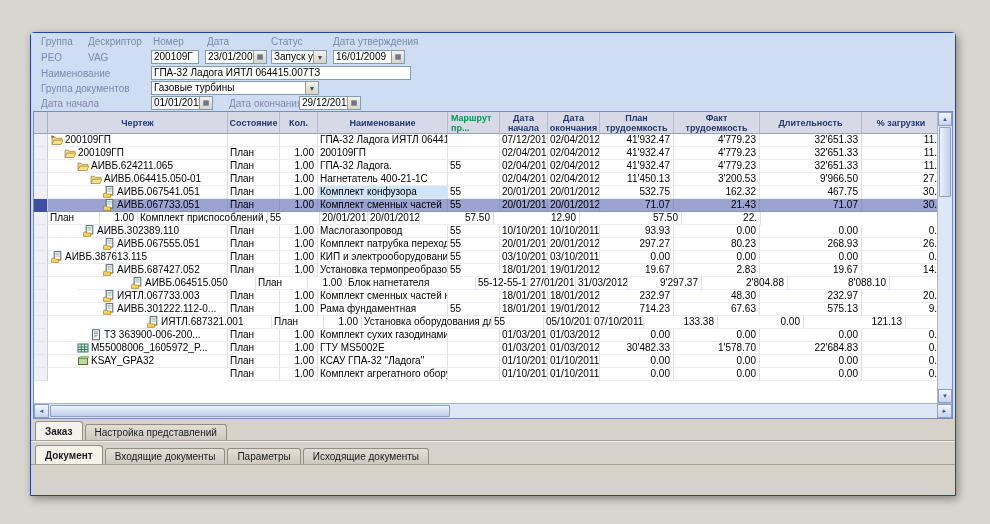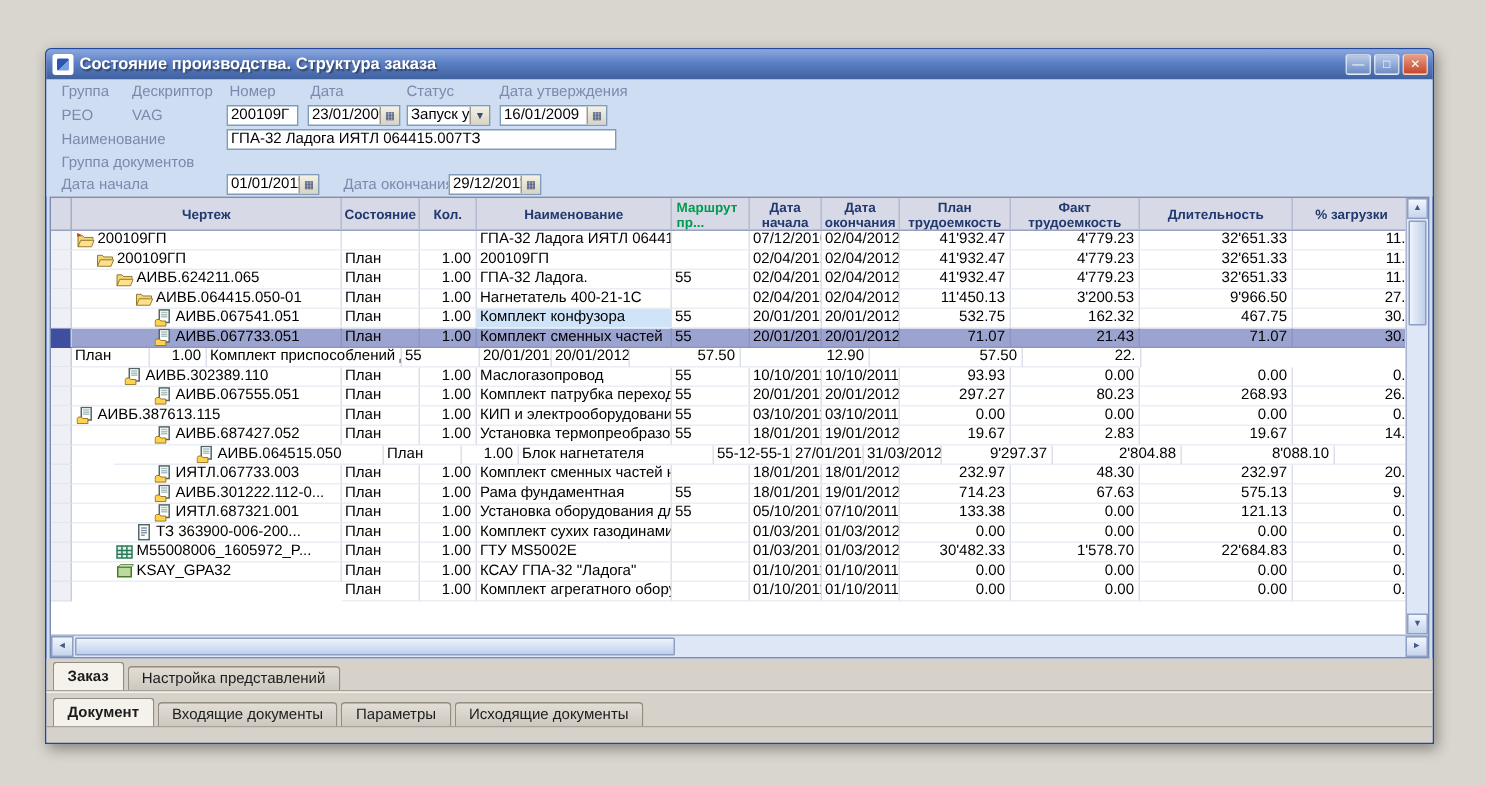--- a/index.html
+++ b/index.html
@@ -77,29 +77,20 @@
     border:1px solid #948e81;border-bottom:none;border-radius:3px 3px 0 0}
   .tab.active{height:19px;background:#f4f2ea;font-weight:bold}
   .strip-divider{flex:none;height:4px;background:#d6d2ca;border-top:1px solid #f2f0ea}
   .bottom-fill{flex:1;background:#d6d2ca;border-radius:0}
 </style>
 </head>
 <body>
 
 <div class="window">
 
-  <div class="titlebar">
-    <div class="app-icon">
-        <span></span>
-      </div>
-    <div class="title-text">Состояние производства. Структура заказа</div>
-    <div class="tb-btn">—</div>
-    <div class="tb-btn">□</div>
-    <div class="tb-btn close">✕</div>
-  </div>
 
   <div class="form">
     <span class="flabel" style="left:10px;top:3px">Группа</span>
     <span class="flabel" style="left:57px;top:3px">Дескриптор</span>
     <span class="flabel" style="left:122px;top:3px">Номер</span>
     <span class="flabel" style="left:176px;top:3px">Дата</span>
     <span class="flabel" style="left:240px;top:3px">Статус</span>
     <span class="flabel" style="left:302px;top:3px">Дата утверждения</span>
 
     <span class="flabel" style="left:10px;top:19px">РЕО</span>
@@ -120,20 +111,24 @@
       <span class="fval">16/01/2009</span>
       <span class="fbtn">▦</span>
     </div>
 
     <span class="flabel" style="left:10px;top:35px">Наименование</span>
     <div class="field" style="left:120px;top:33px;width:260px">
       <span class="fval">ГПА-32 Ладога ИЯТЛ 064415.007ТЗ</span>
     </div>
 
     <span class="flabel" style="left:10px;top:50px">Группа документов</span>
+    <div class="field" style="left:120px;top:48px;width:168px">
+      <span class="fval">Газовые турбины</span>
+      <span class="fbtn">▼</span>
+    </div>
 
     <span class="flabel" style="left:10px;top:65px">Дата начала</span>
     <div class="field" style="left:120px;top:63px;width:62px">
       <span class="fval">01/01/2011</span>
       <span class="fbtn">▦</span>
     </div>
     <span class="flabel" style="left:198px;top:65px">Дата окончания</span>
     <div class="field" style="left:268px;top:63px;width:62px">
       <span class="fval">29/12/2011</span>
       <span class="fbtn">▦</span>
@@ -479,21 +474,21 @@
             <div class="cell c4">55</div>
             <div class="cell c5">18/01/2012</div>
             <div class="cell c6">19/01/2012</div>
             <div class="cell c7 num">714.23</div>
             <div class="cell c8 num">67.63</div>
             <div class="cell c9 num">575.13</div>
             <div class="cell c10 num">9.</div>
           </div>
           <div class="trow">
             <div class="csel"></div>
-            <div class="cell c0" style="padding-left: 54px;">
+            <div class="cell c0" style="padding-left: 54px; margin-left: 44px;">
               <span class="ticon">
                 <svg width="12" height="12" viewBox="0 0 12 12">
                   <rect x="3.2" y="0.6" width="6.6" height="8.4" fill="#fff" stroke="#566"></rect>
                   <line x1="4.4" y1="2.4" x2="8.6" y2="2.4" stroke="#8aab"></line>
                   <line x1="4.4" y1="3.8" x2="8.6" y2="3.8" stroke="#8aab"></line>
                   <line x1="4.4" y1="5.2" x2="8.6" y2="5.2" stroke="#8aab"></line>
                   <path d="M0.4 11.4V8l0.9-1h2l0.9 1h3.4v3.4z" fill="#ffd34e" stroke="#8a6d1f" stroke-width="0.6"></path>
                 </svg>
               </span>
               <span>ИЯТЛ.687321.001</span>

